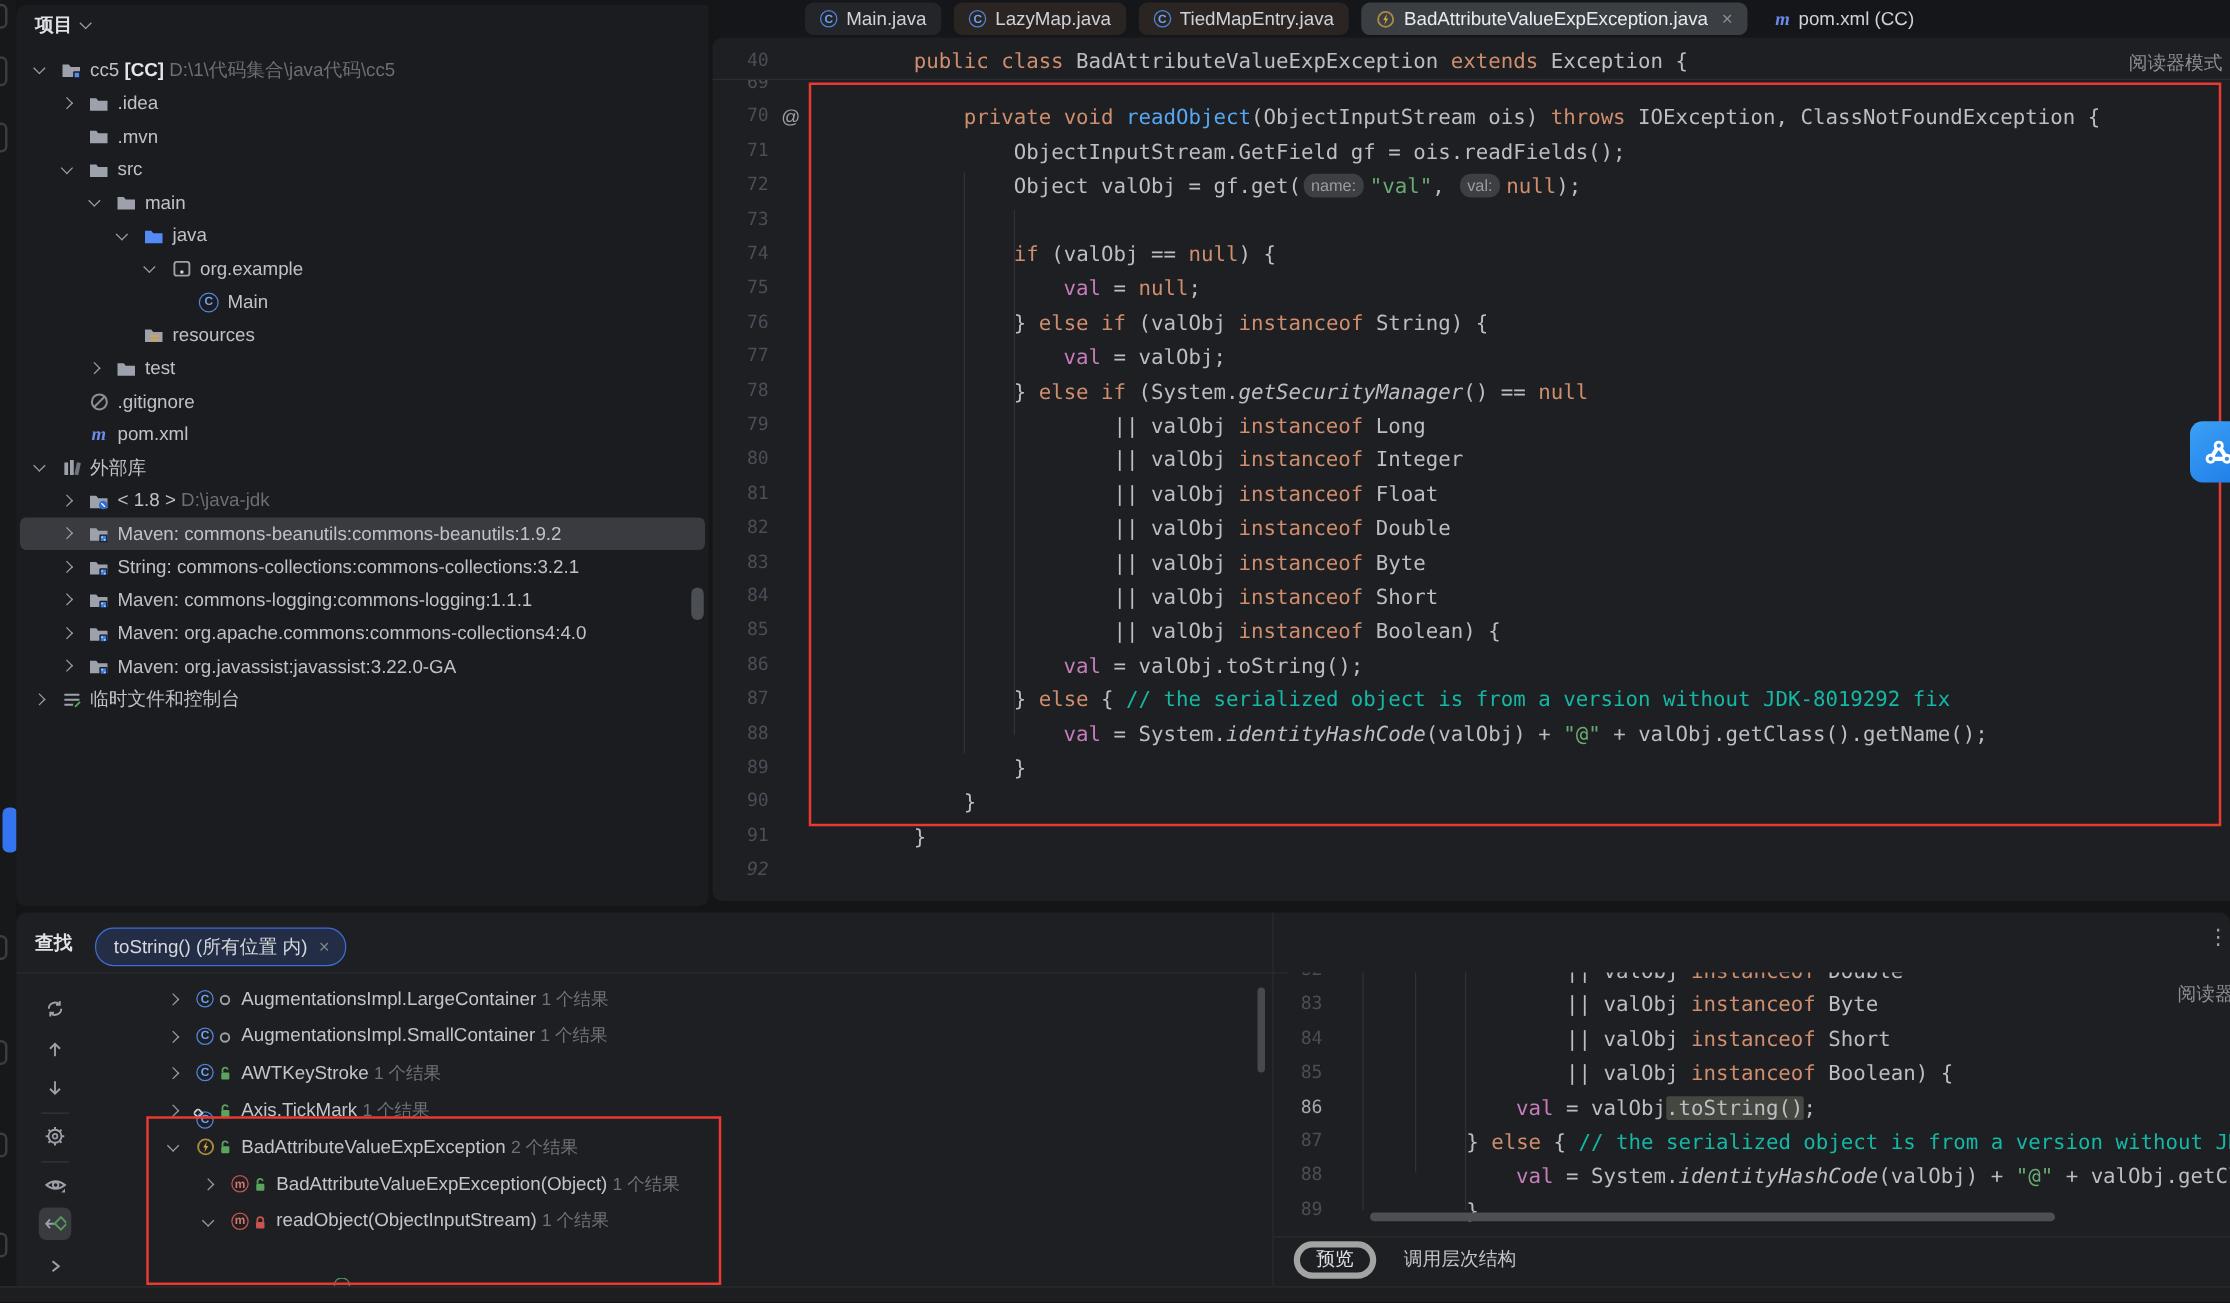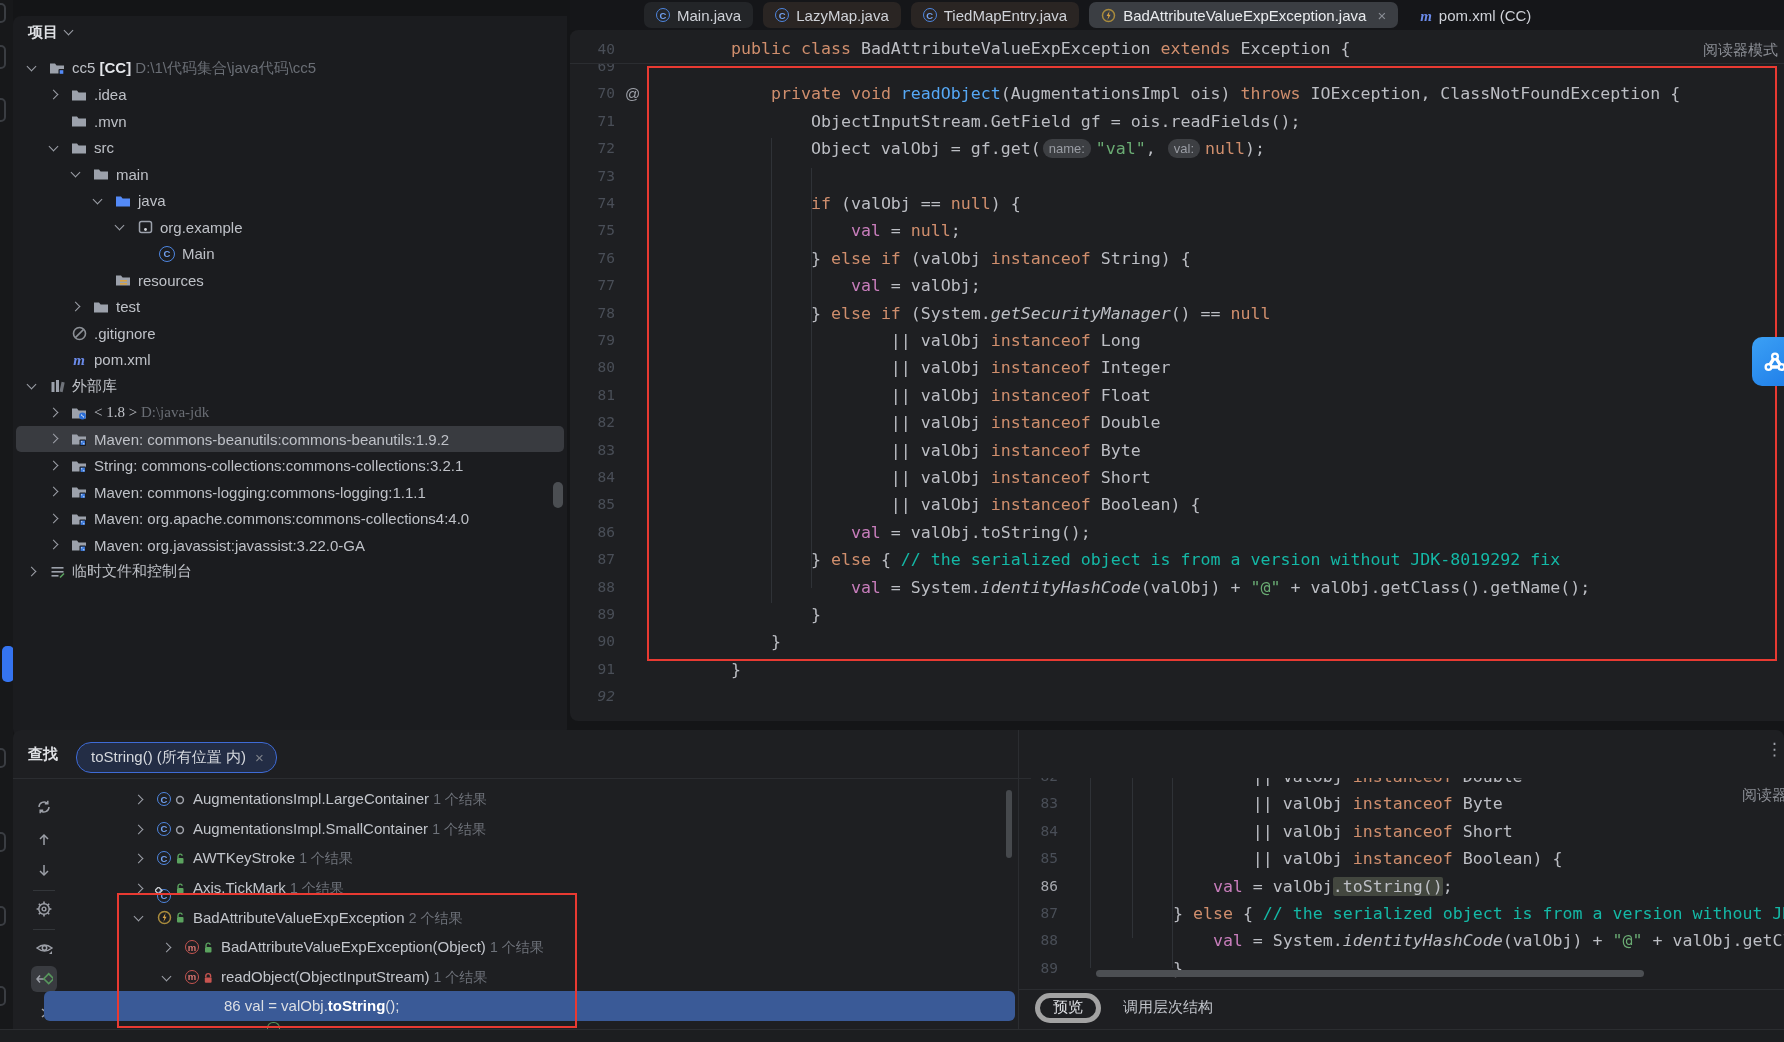--- a/index.html
+++ b/index.html
@@ -12,21 +12,21 @@
   .abs { position:absolute; }
   .island { background:#1E1F22; position:absolute; }
   .mono { font-family:"DejaVu Sans Mono", monospace; font-size:16.6px; white-space:pre; }
 
   
   #left-stripe { left:0; top:0; width:13px; height:1042px; background:#17181A; }
   .stripe-frag { position:absolute; left:2px; width:14px; border:2px solid #3A3D42; border-radius:5px; }
   #stripe-active { position:absolute; left:2px; width:12px; height:36px; background:#3574F0; border-radius:5px; }
 
   
-  #project-panel { left:13px; top:16px; width:554px; height:721px; background:#1B1C1F; border-radius:8px 0 8px 8px; overflow:hidden; }
+  #project-panel { left:13px; top:4px; width:554px; height:721px; background:#1B1C1F; border-radius:8px 0 8px 8px; overflow:hidden; }
   #project-header { position:absolute; left:15px; top:4px; height:24px; display:flex; align-items:center; gap:7px; font-size:15px; font-weight:bold; color:#DFE1E5; }
   .ptree-row { position:absolute; left:0; width:100%; height:26px; display:flex; align-items:center; font-size:15px; color:#BEC1C7; }
   .ptree-row .ico { position:absolute; width:16px; height:16px; display:flex; align-items:center; justify-content:center; }
   .ptree-row .lbl { position:absolute; white-space:nowrap; }
   .ptree-row .dim { color:#6A6E75; }
   .ptree-row .b { font-weight:bold; color:#E4E6EA; }
   .rowsel { position:absolute; left:3px; right:3px; top:0; height:26px; background:#393B40; border-radius:5px; }
   #proj-scroll-thumb { position:absolute; background:#54575C; border-radius:6px; opacity:.85; }
 
   
@@ -236,21 +236,21 @@
         </div>
         <div class="ptree-row" style="top: 383.5px;">
           <span class="cv right" style="position: absolute; left: 37px; top: 9px;"></span>
           <span class="ico" style="left: 58px;">
             <svg width="16" height="14" viewBox="0 0 16 14">
               <path d="M1 2.5 h5 l1.6 2 h7.4 v8 h-14 z" fill="#9CA1AB"></path>
               <circle cx="11.5" cy="10" r="3.4" fill="#2A6DD6"></circle>
               <path d="M10 8.6 c1.5 1 1.5 1.8 3 2.8" stroke="#fff" stroke-width="1" fill="none"></path>
             </svg>
           </span>
-          <span class="lbl" style="left: 81px; font-family: Liberation Serif, serif;">&lt; 1.8 &gt;<span class="dim"> D:\java-jdk</span></span>
+          <span class="lbl" style="left: 81px;">&lt; 1.8 &gt;<span class="dim"> D:\java-jdk</span></span>
         </div>
         <div class="ptree-row" style="top: 410px;">
           <div class="rowsel"></div>
           <span class="cv right" style="position: absolute; left: 37px; top: 9px;"></span>
           <span class="ico" style="left: 58px;">
             <svg width="16" height="14" viewBox="0 0 16 14">
               <path d="M1 2.5 h5 l1.6 2 h7.4 v8 h-14 z" fill="#9CA1AB"></path>
               <rect x="8.5" y="7.5" width="6.5" height="6.5" rx="1" fill="#1B1C1F"></rect>
               <rect x="9.6" y="8.6" width="4.3" height="4.3" fill="#3E7DE0"></rect>
               <circle cx="10.7" cy="9.7" r=".7" fill="#BFD4F5"></circle>
@@ -358,21 +358,21 @@
 
   <div id="editor" class="island">
     <div id="ecode">
         <div class="eline" style="top: 22.9px;">
           <span class="num">69</span>
           <pre class="mono"></pre>
         </div>
         <div class="eline" style="top: 50.3px;">
           <span class="num">70</span>
           <span class="ann">@</span>
-          <pre class="mono">    <span class="tk-k">private </span><span class="tk-k">void </span><span class="tk-m">readObject</span><span class="tk-d">(AugmentationsImpl ois) </span><span class="tk-k">throws </span><span class="tk-d">IOException, ClassNotFoundException {</span></pre>
+          <pre class="mono">    <span class="tk-k">private </span><span class="tk-k">void </span><span class="tk-m">readObject</span><span class="tk-d">(ObjectInputStream ois) </span><span class="tk-k">throws </span><span class="tk-d">IOException, ClassNotFoundException {</span></pre>
         </div>
         <div class="eline" style="top: 77.7px;">
           <span class="num">71</span>
           <pre class="mono">        <span class="tk-d">ObjectInputStream.GetField gf = ois.readFields();</span></pre>
         </div>
         <div class="eline" style="top: 105.1px;">
           <span class="num">72</span>
           <pre class="mono">        <span class="tk-d">Object valObj = gf.get(</span><span class="hintpill">name:</span><span class="tk-s">"val"</span><span class="tk-d">, </span><span class="hintpill">val:</span><span class="tk-k">null</span><span class="tk-d">);</span></pre>
         </div>
         <div class="eline" style="top: 132.5px;">
@@ -636,23 +636,20 @@
       </div>
       <div class="ftool" style="top: 270px;">
         <span>
           <svg width="14" height="14" viewBox="0 0 14 14">
             <path d="M5 3 L10 7 L5 11" fill="none" stroke="#9DA0A8" stroke-width="1.6"></path>
           </svg>
         </span>
       </div>
     </div>
 
-  <div id="fsel-row">
-    <span class="txt">86 val = valObj.<b style="color: rgb(255, 255, 255);">toString</b>();</span>
-  </div>
   <div id="ftree-scroll"></div>
 
   <div class="redrect" style="left:117px;top:893px;width:460px;height:135px"></div>
 
   <div id="preview-sep-v"></div>
   <div id="preview-kebab">⋮</div>
   <div id="preview">
     <div id="pcode">
         <div class="eline" style="top: -15.1px;">
           <span class="num">82</span>

